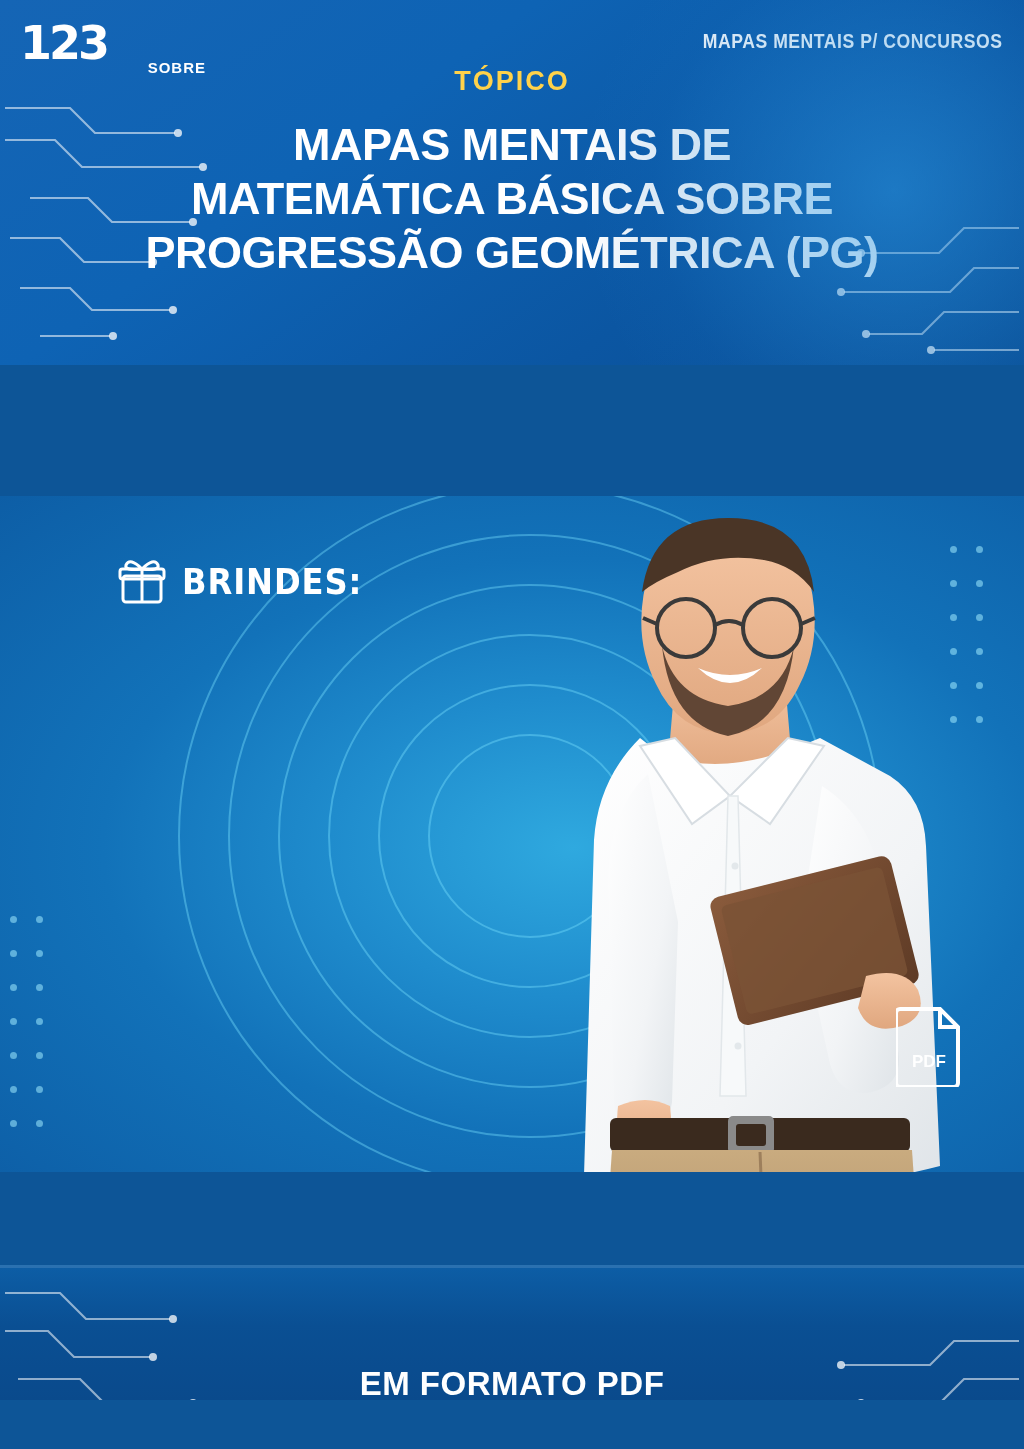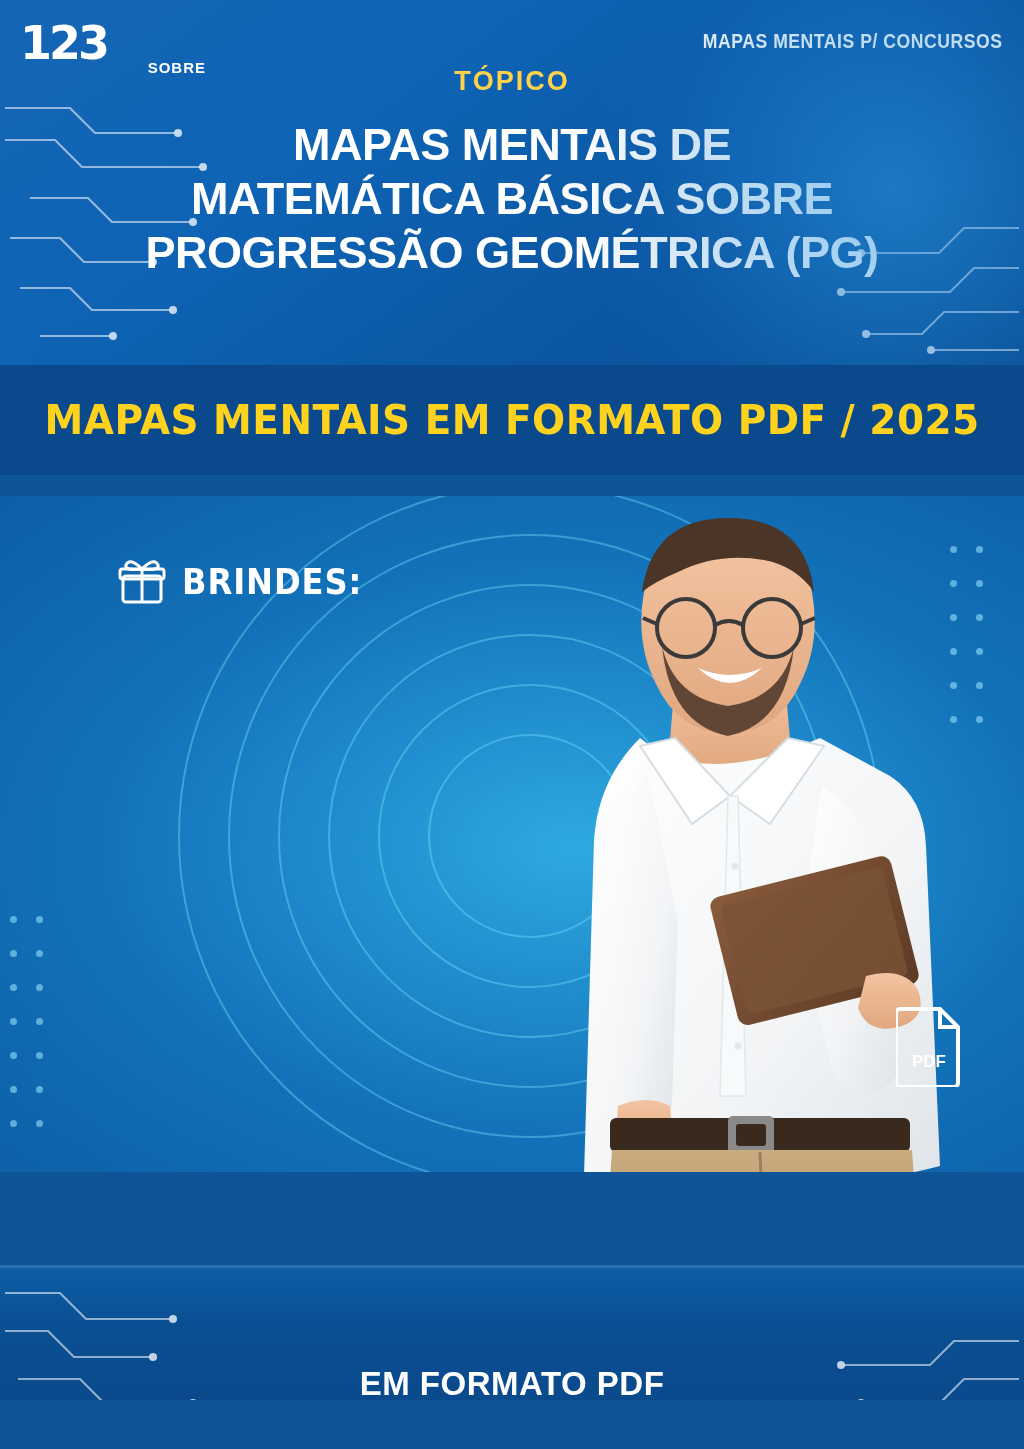--- a/index.html
+++ b/index.html
@@ -287,23 +287,20 @@
 
     <div class="topico">TÓPICO</div>
 
     <div class="hero-title">
       <div>MAPAS MENTAIS DE</div>
       <div>MATEMÁTICA BÁSICA SOBRE</div>
       <div>PROGRESSÃO GEOMÉTRICA (PG)</div>
     </div>
   </div>
 
-  <div class="band">
-    <div class="band-text">MAPAS MENTAIS EM FORMATO PDF / 2025</div>
-  </div>
 
   <div class="main">
 
     <div class="rings">
       <span style="width:200px;height:200px;"></span>
       <span style="width:300px;height:300px;"></span>
       <span style="width:400px;height:400px;"></span>
       <span style="width:500px;height:500px;"></span>
       <span style="width:600px;height:600px;"></span>
       <span style="width:700px;height:700px;"></span>

